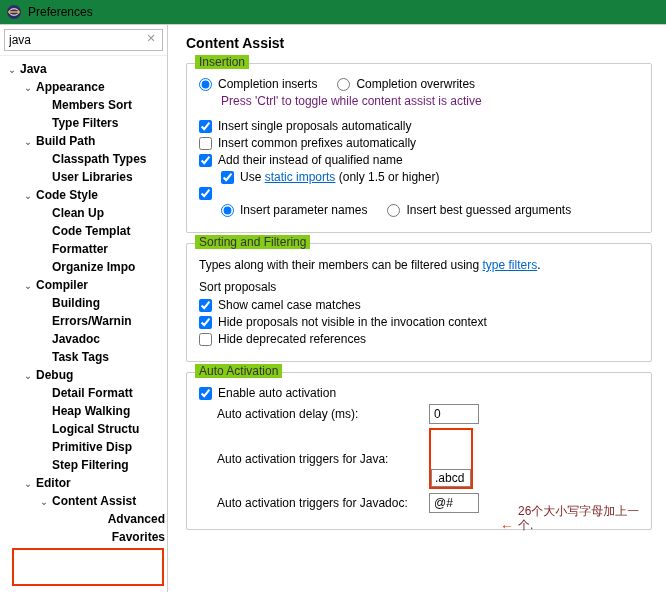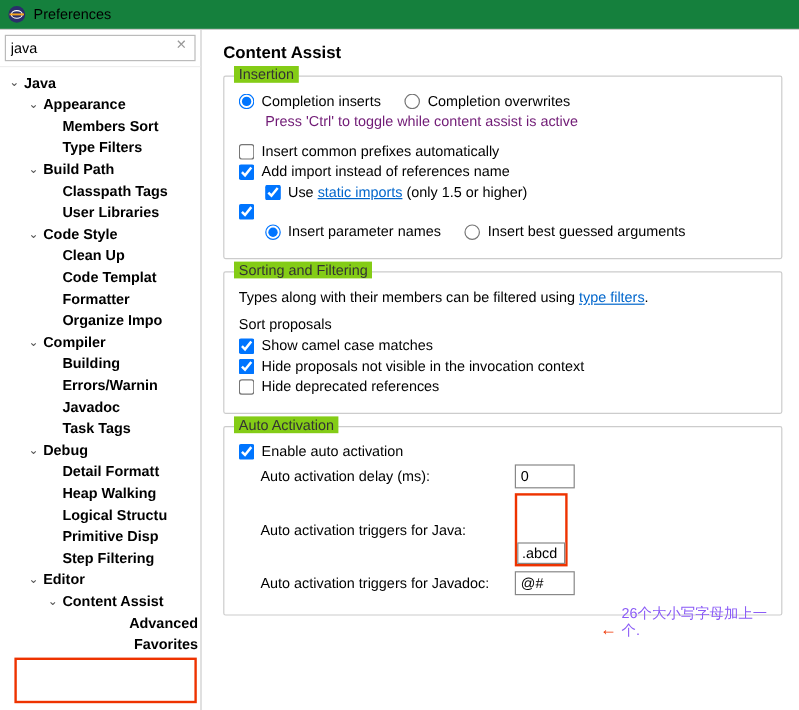--- a/index.html
+++ b/index.html
@@ -34,21 +34,21 @@
 .indent { margin-left: 22px; }
 input[type=radio], input[type=checkbox] { margin: 0; width: 13px; height: 13px; }
 .lbl { font-size: 12px; }
 .hint { font-size: 12px; color: #701a75; margin-left: 22px; margin-top: 2px; }
 a.link { color: #0066cc; text-decoration: underline; cursor: pointer; }
 .desc { font-size: 12px; margin: 4px 0 8px 0; }
 .sub { font-size: 12px; margin: 6px 0 4px 0; }
 .field-row { display: flex; align-items: center; margin: 4px 0; }
 .field-row .flabel { width: 230px; font-size: 12px; padding-left: 18px; }
 .tinput { border: 1px solid #888; height: 20px; width: 50px; padding: 1px 4px; font-size: 12px; text-align: left; }
-.annot { position: absolute; color: #8b5cf6; font-size: 12px; pointer-events: none; }
+.annot { position: absolute; color: #7f1d1d; font-size: 12px; pointer-events: none; }
 .annot1 { left: 518px; top: 504px; width: 130px; line-height: 14px; }
 .annot-arrow { position: absolute; left: 500px; top: 516px; color: #e30; font-size: 14px; pointer-events: none; }
 .trigger-box { border: 2px solid #e30; padding: 0; }
 .trigger-box input { border: 1px solid #888; height: 18px; width: 40px; padding: 1px 3px; font-size: 12px; margin-top: 39px; }
 </style>
 </head>
 <body>
 
 <div class="window">
   <div class="titlebar">
@@ -83,21 +83,21 @@
           <div class="tree-item ind2 bold">
             <span class="twisty"></span>
             <span class="label">Type Filters</span>
           </div>
           <div class="tree-item ind1 bold">
             <span class="twisty">⌄</span>
             <span class="label">Build Path</span>
           </div>
           <div class="tree-item ind2 bold">
             <span class="twisty"></span>
-            <span class="label">Classpath Tags</span>
+            <span class="label">Classpath Types</span>
           </div>
           <div class="tree-item ind2 bold">
             <span class="twisty"></span>
             <span class="label">User Libraries</span>
           </div>
           <div class="tree-item ind1 bold">
             <span class="twisty">⌄</span>
             <span class="label">Code Style</span>
           </div>
           <div class="tree-item ind2 bold">
@@ -186,26 +186,30 @@
         <div class="row">
           <input type="radio" checked="" style="">
           <span class="lbl">Completion inserts</span>
           <span style="width:8px"></span>
           <input type="radio" style="">
           <span class="lbl">Completion overwrites</span>
         </div>
         <div class="hint">Press 'Ctrl' to toggle while content assist is active</div>
         <div style="height:8px"></div>
         <div class="row">
+          <input type="checkbox" checked="" style="">
+          <span class="lbl">Insert single proposals automatically</span>
+        </div>
+        <div class="row">
           <input type="checkbox" style="">
           <span class="lbl">Insert common prefixes automatically</span>
         </div>
         <div class="row">
           <input type="checkbox" checked="" style="">
-          <span class="lbl">Add import instead of references name</span>
+          <span class="lbl">Add their instead of qualified name</span>
         </div>
         <div class="row indent">
           <input type="checkbox" checked="" style="">
           <span class="lbl">
             <span>Use </span><a class="link">static imports</a><span> (only 1.5 or higher)</span>
           </span>
         </div>
         <div class="row">
           <input type="checkbox" checked="" style="">
         </div>

